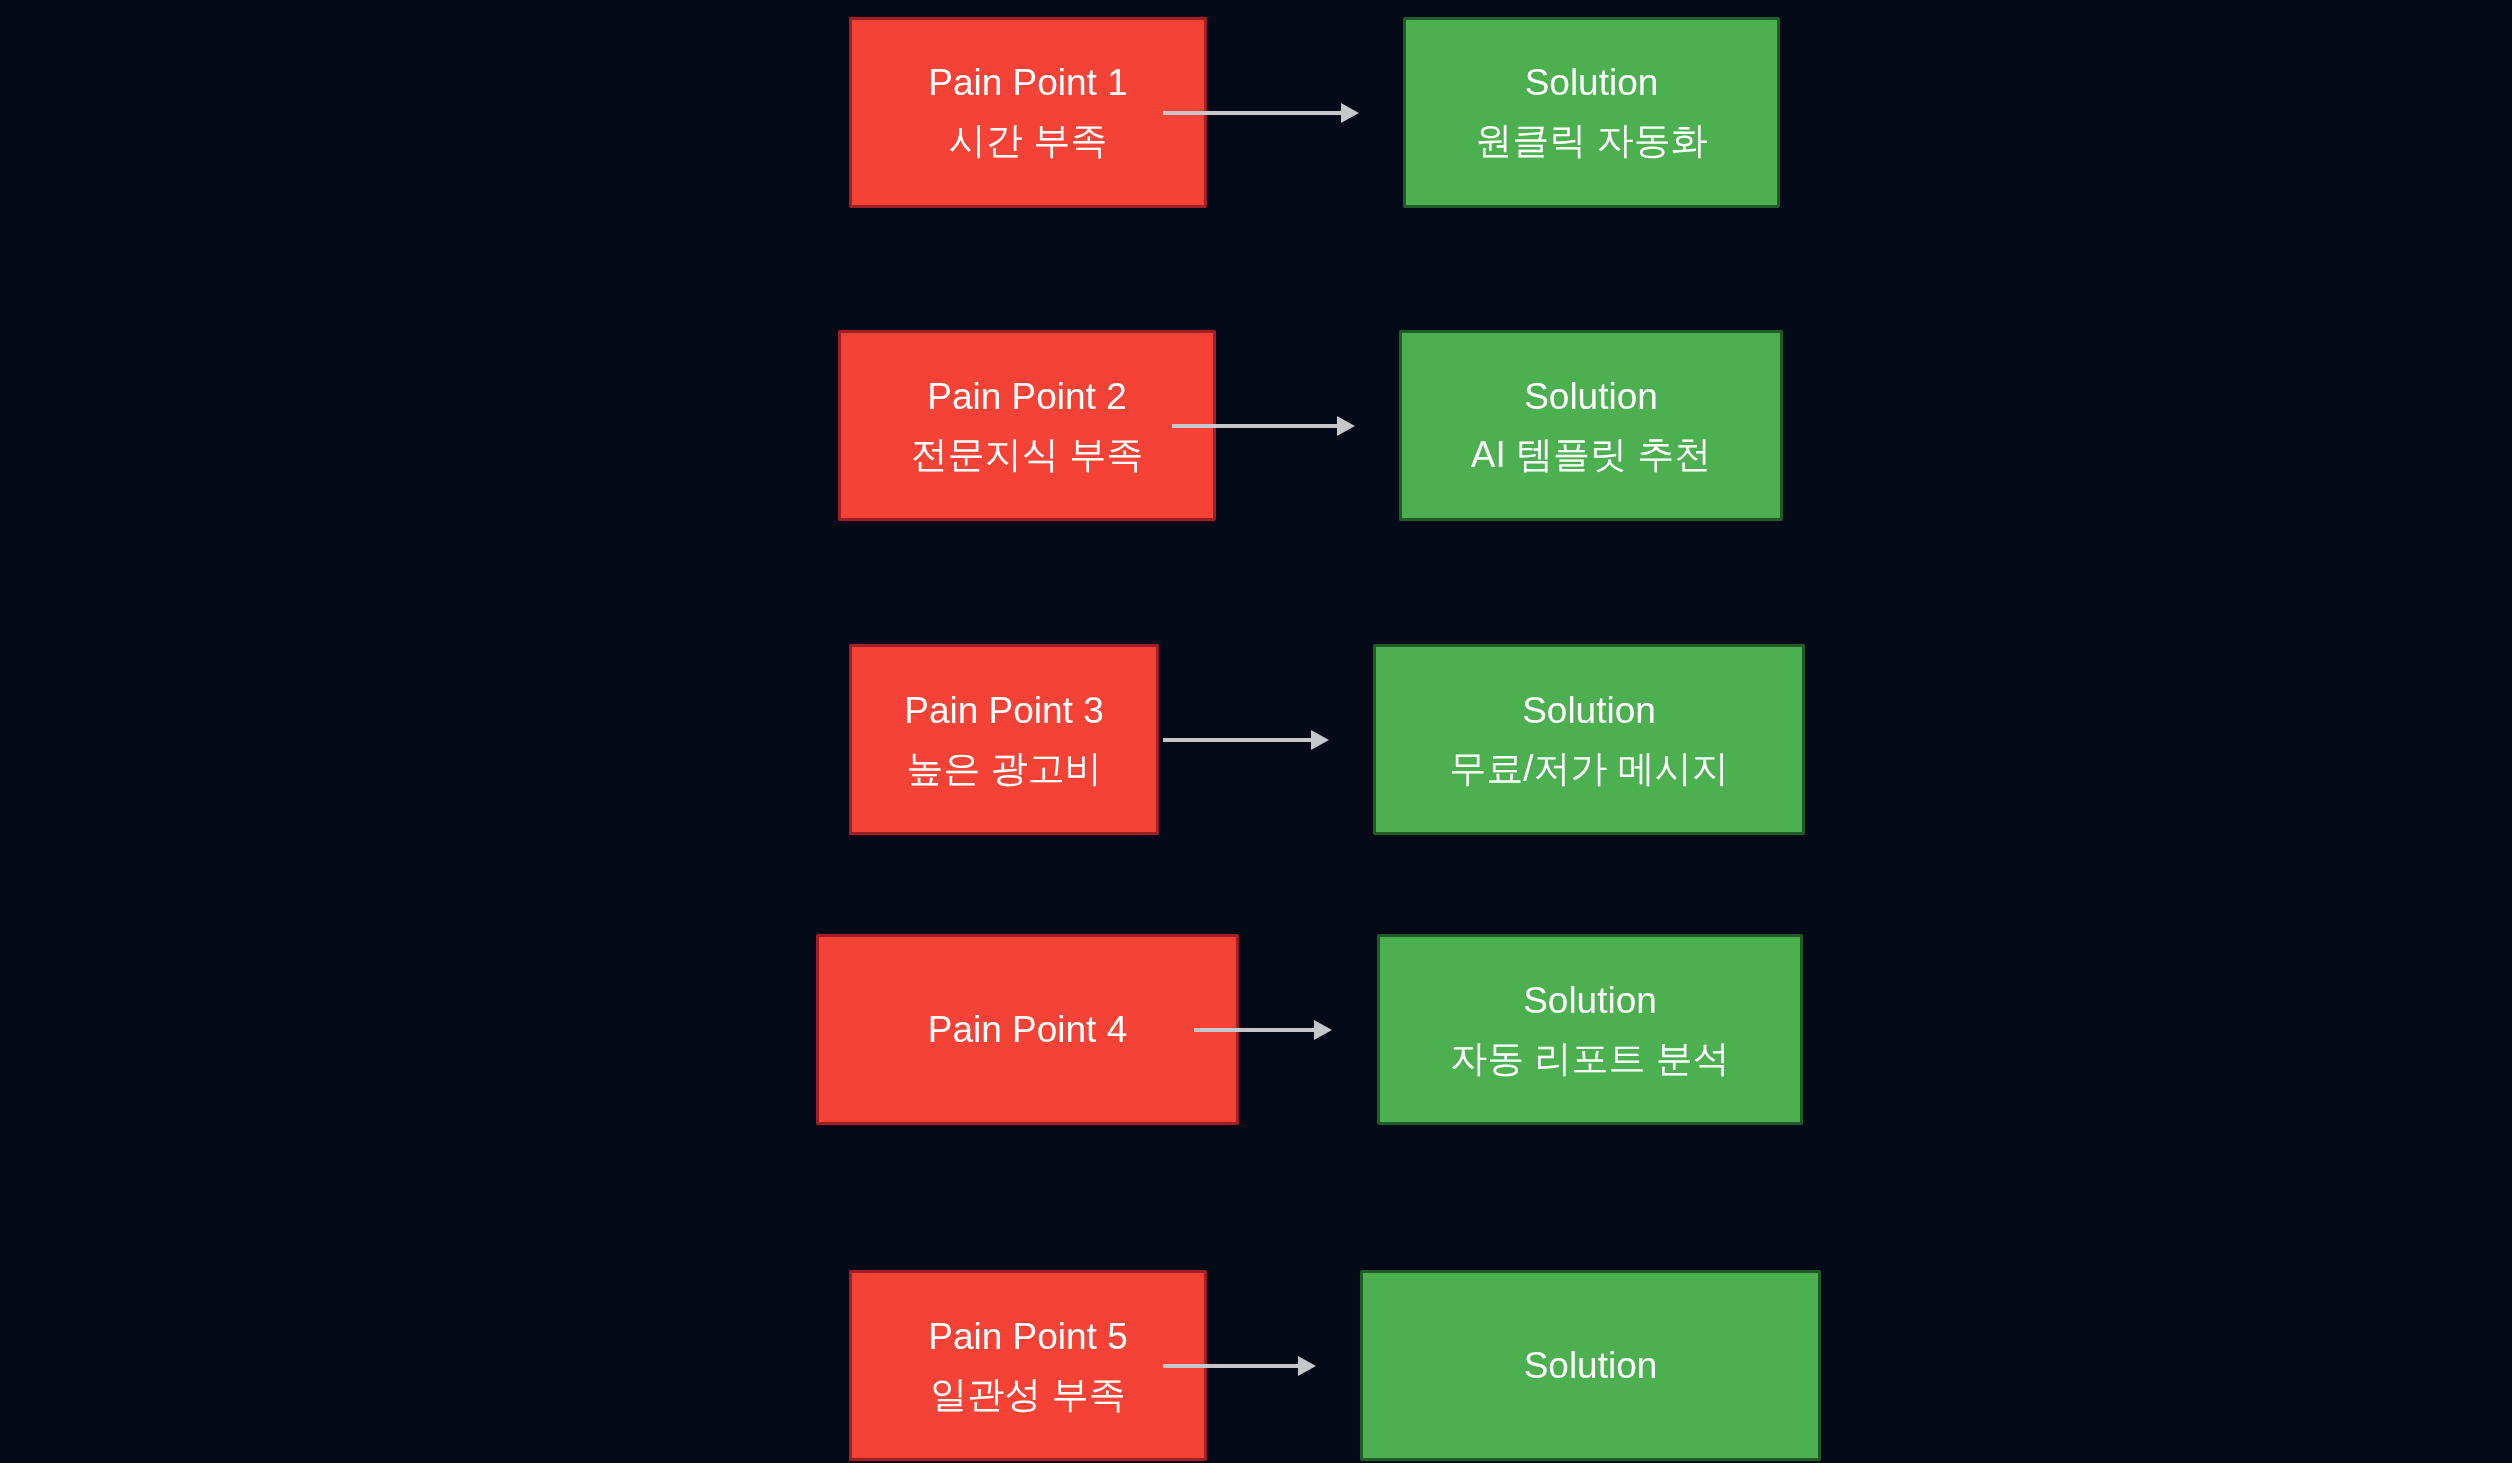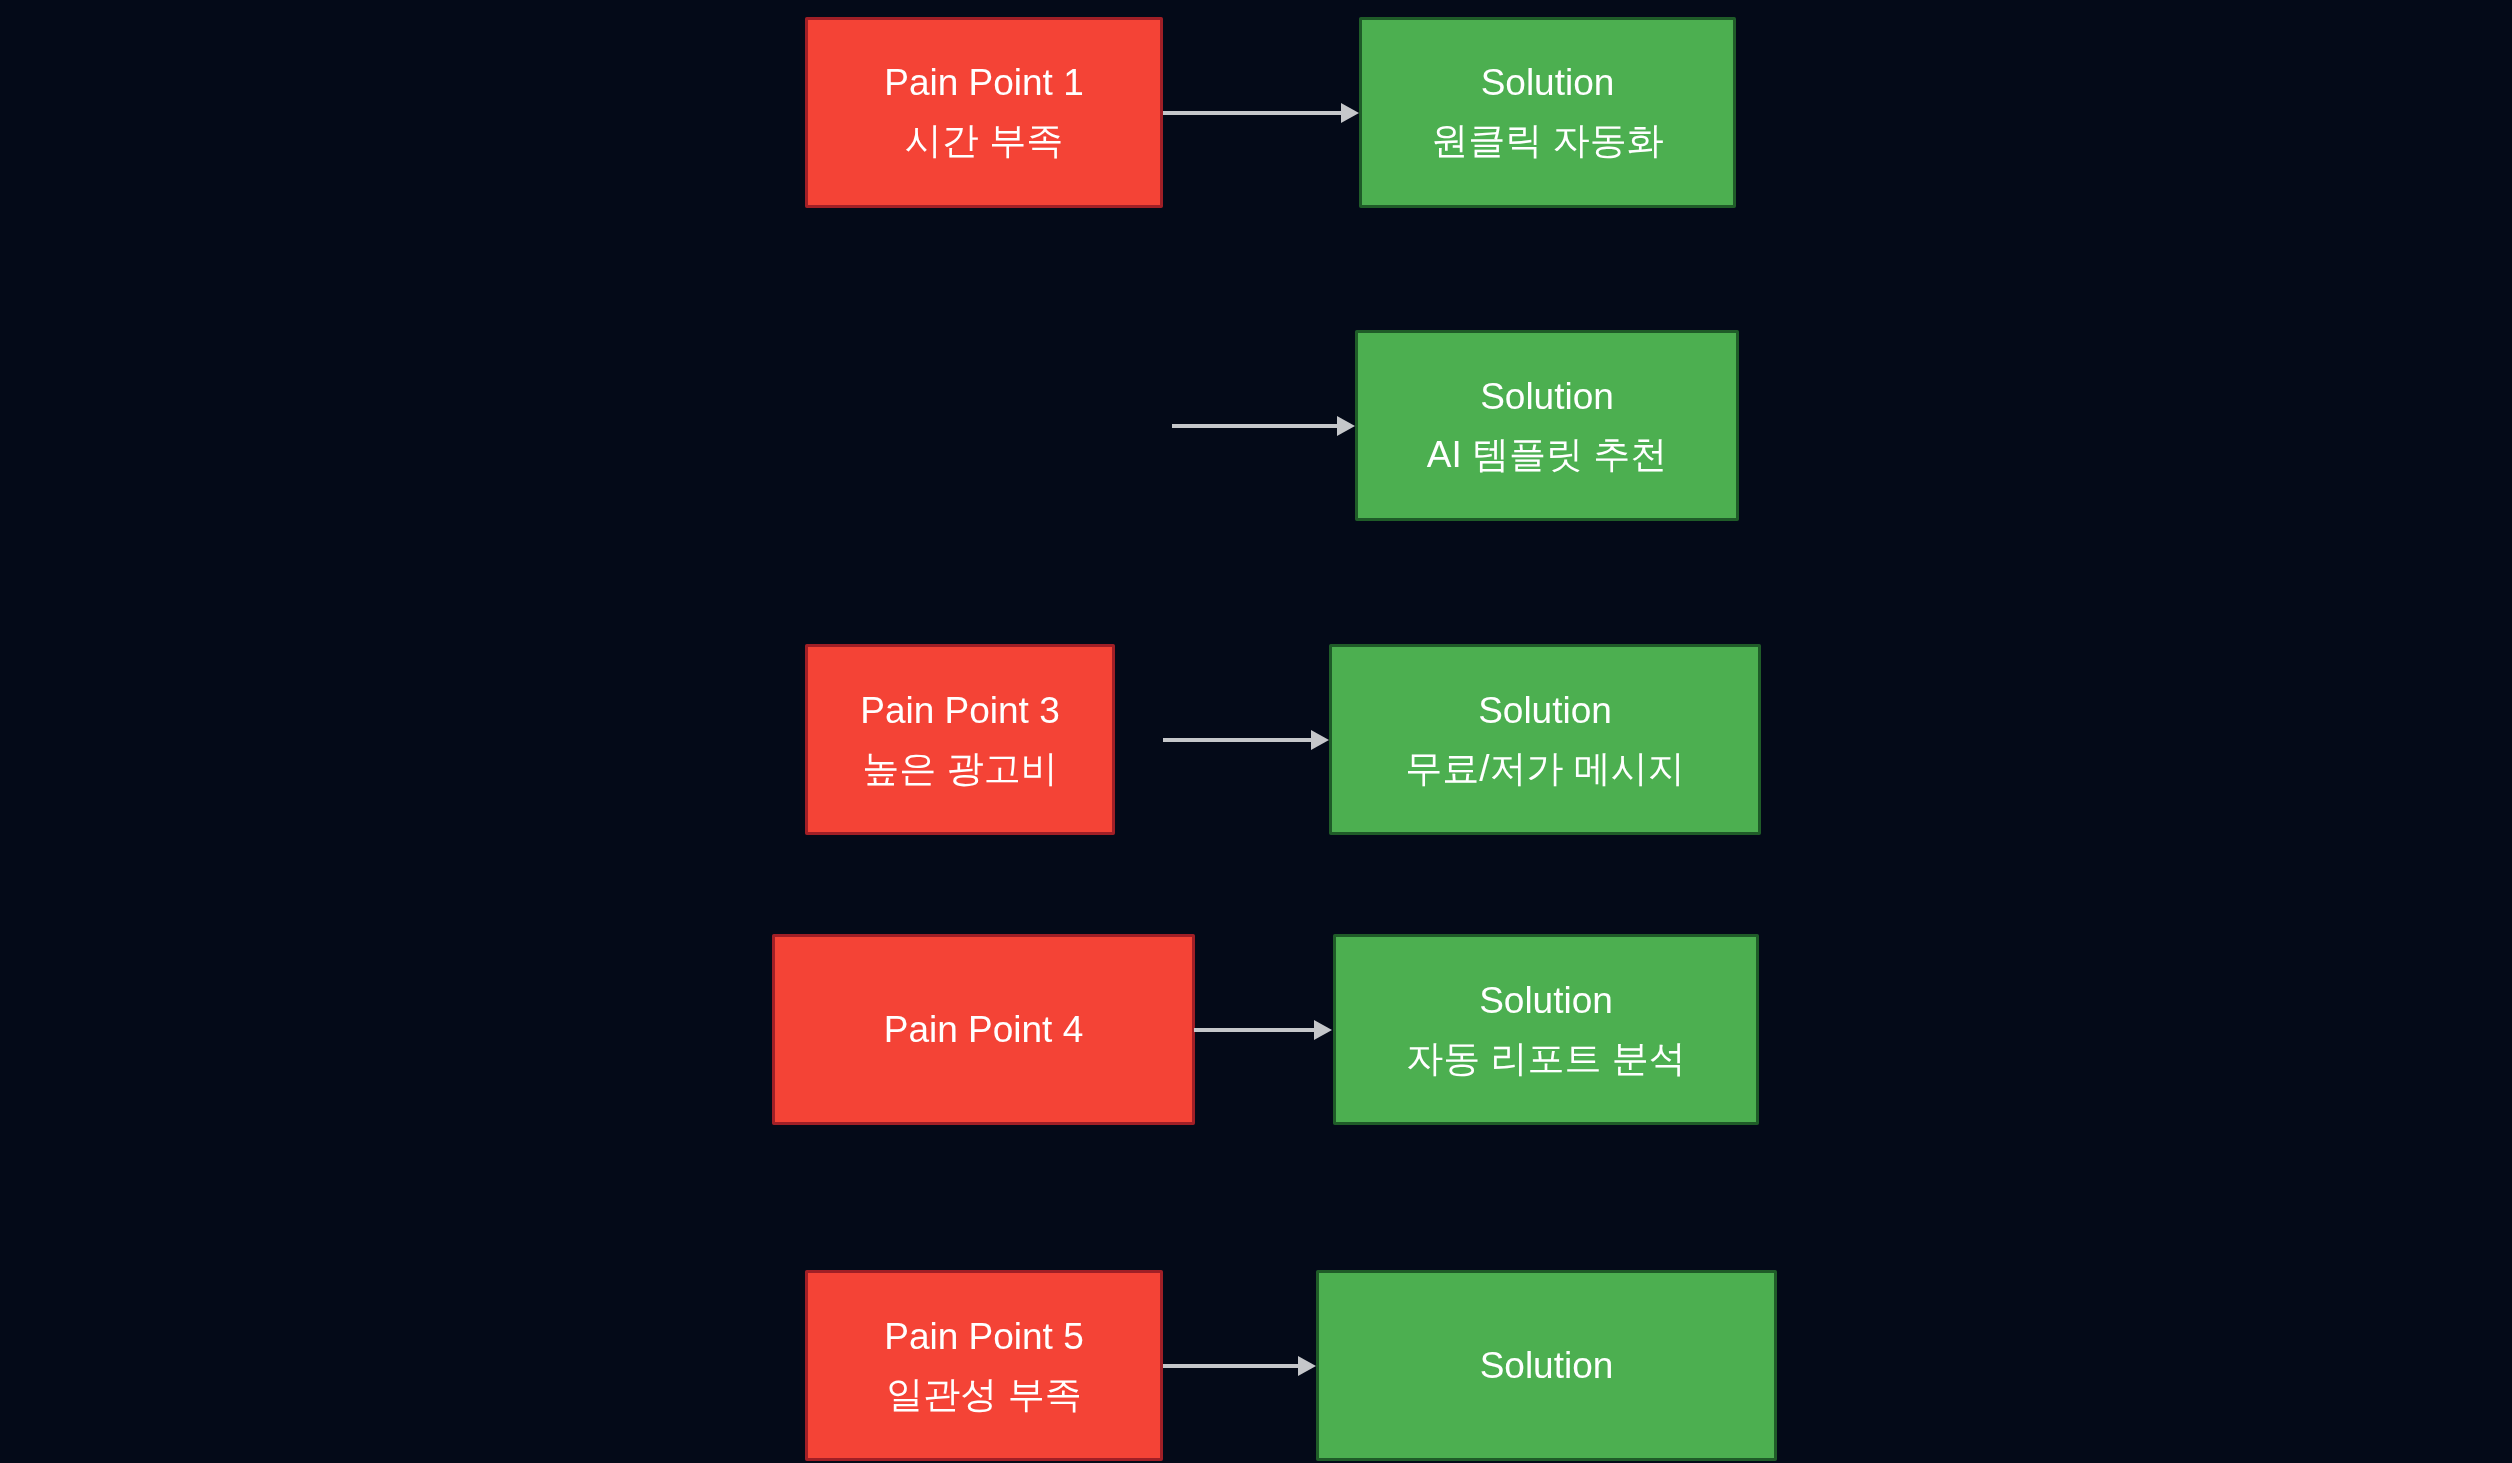--- a/index.html
+++ b/index.html
@@ -26,20 +26,21 @@
     top: 0;
     height: 191px;
     box-sizing: border-box;
     border-radius: 1.8px;
     display: flex;
     flex-direction: column;
     justify-content: center;
     align-items: center;
     text-align: left;
     color: var(--text, #ffffff);
+    margin-left: 44px;
   }
   .box.pain {
     background: var(--pain-fill, #f44336);
     border: 3.7px solid var(--pain-border, #a01f26);
   }
   .box.solution {
     background: var(--solution-fill, #4caf50);
     border: 3.7px solid var(--solution-border, #1f5c28);
   }
   .box .title,
@@ -87,20 +88,24 @@
       <div class="shaft"></div>
       <div class="head"></div>
     </div>
     <div class="box solution" style="left:1359px;width:377px">
       <div class="title">Solution</div>
       <div class="label">원클릭 자동화</div>
     </div>
   </div>
 
   <div class="row" style="top:330px">
+    <div class="box pain" style="left:794px;width:378px">
+      <div class="title">Pain Point 2</div>
+      <div class="label">전문지식 부족</div>
+    </div>
     <div class="arrow" style="left:1172px;width:183px">
       <div class="shaft"></div>
       <div class="head"></div>
     </div>
     <div class="box solution" style="left:1355px;width:384px">
       <div class="title">Solution</div>
       <div class="label">AI 템플릿 추천</div>
     </div>
   </div>
 

